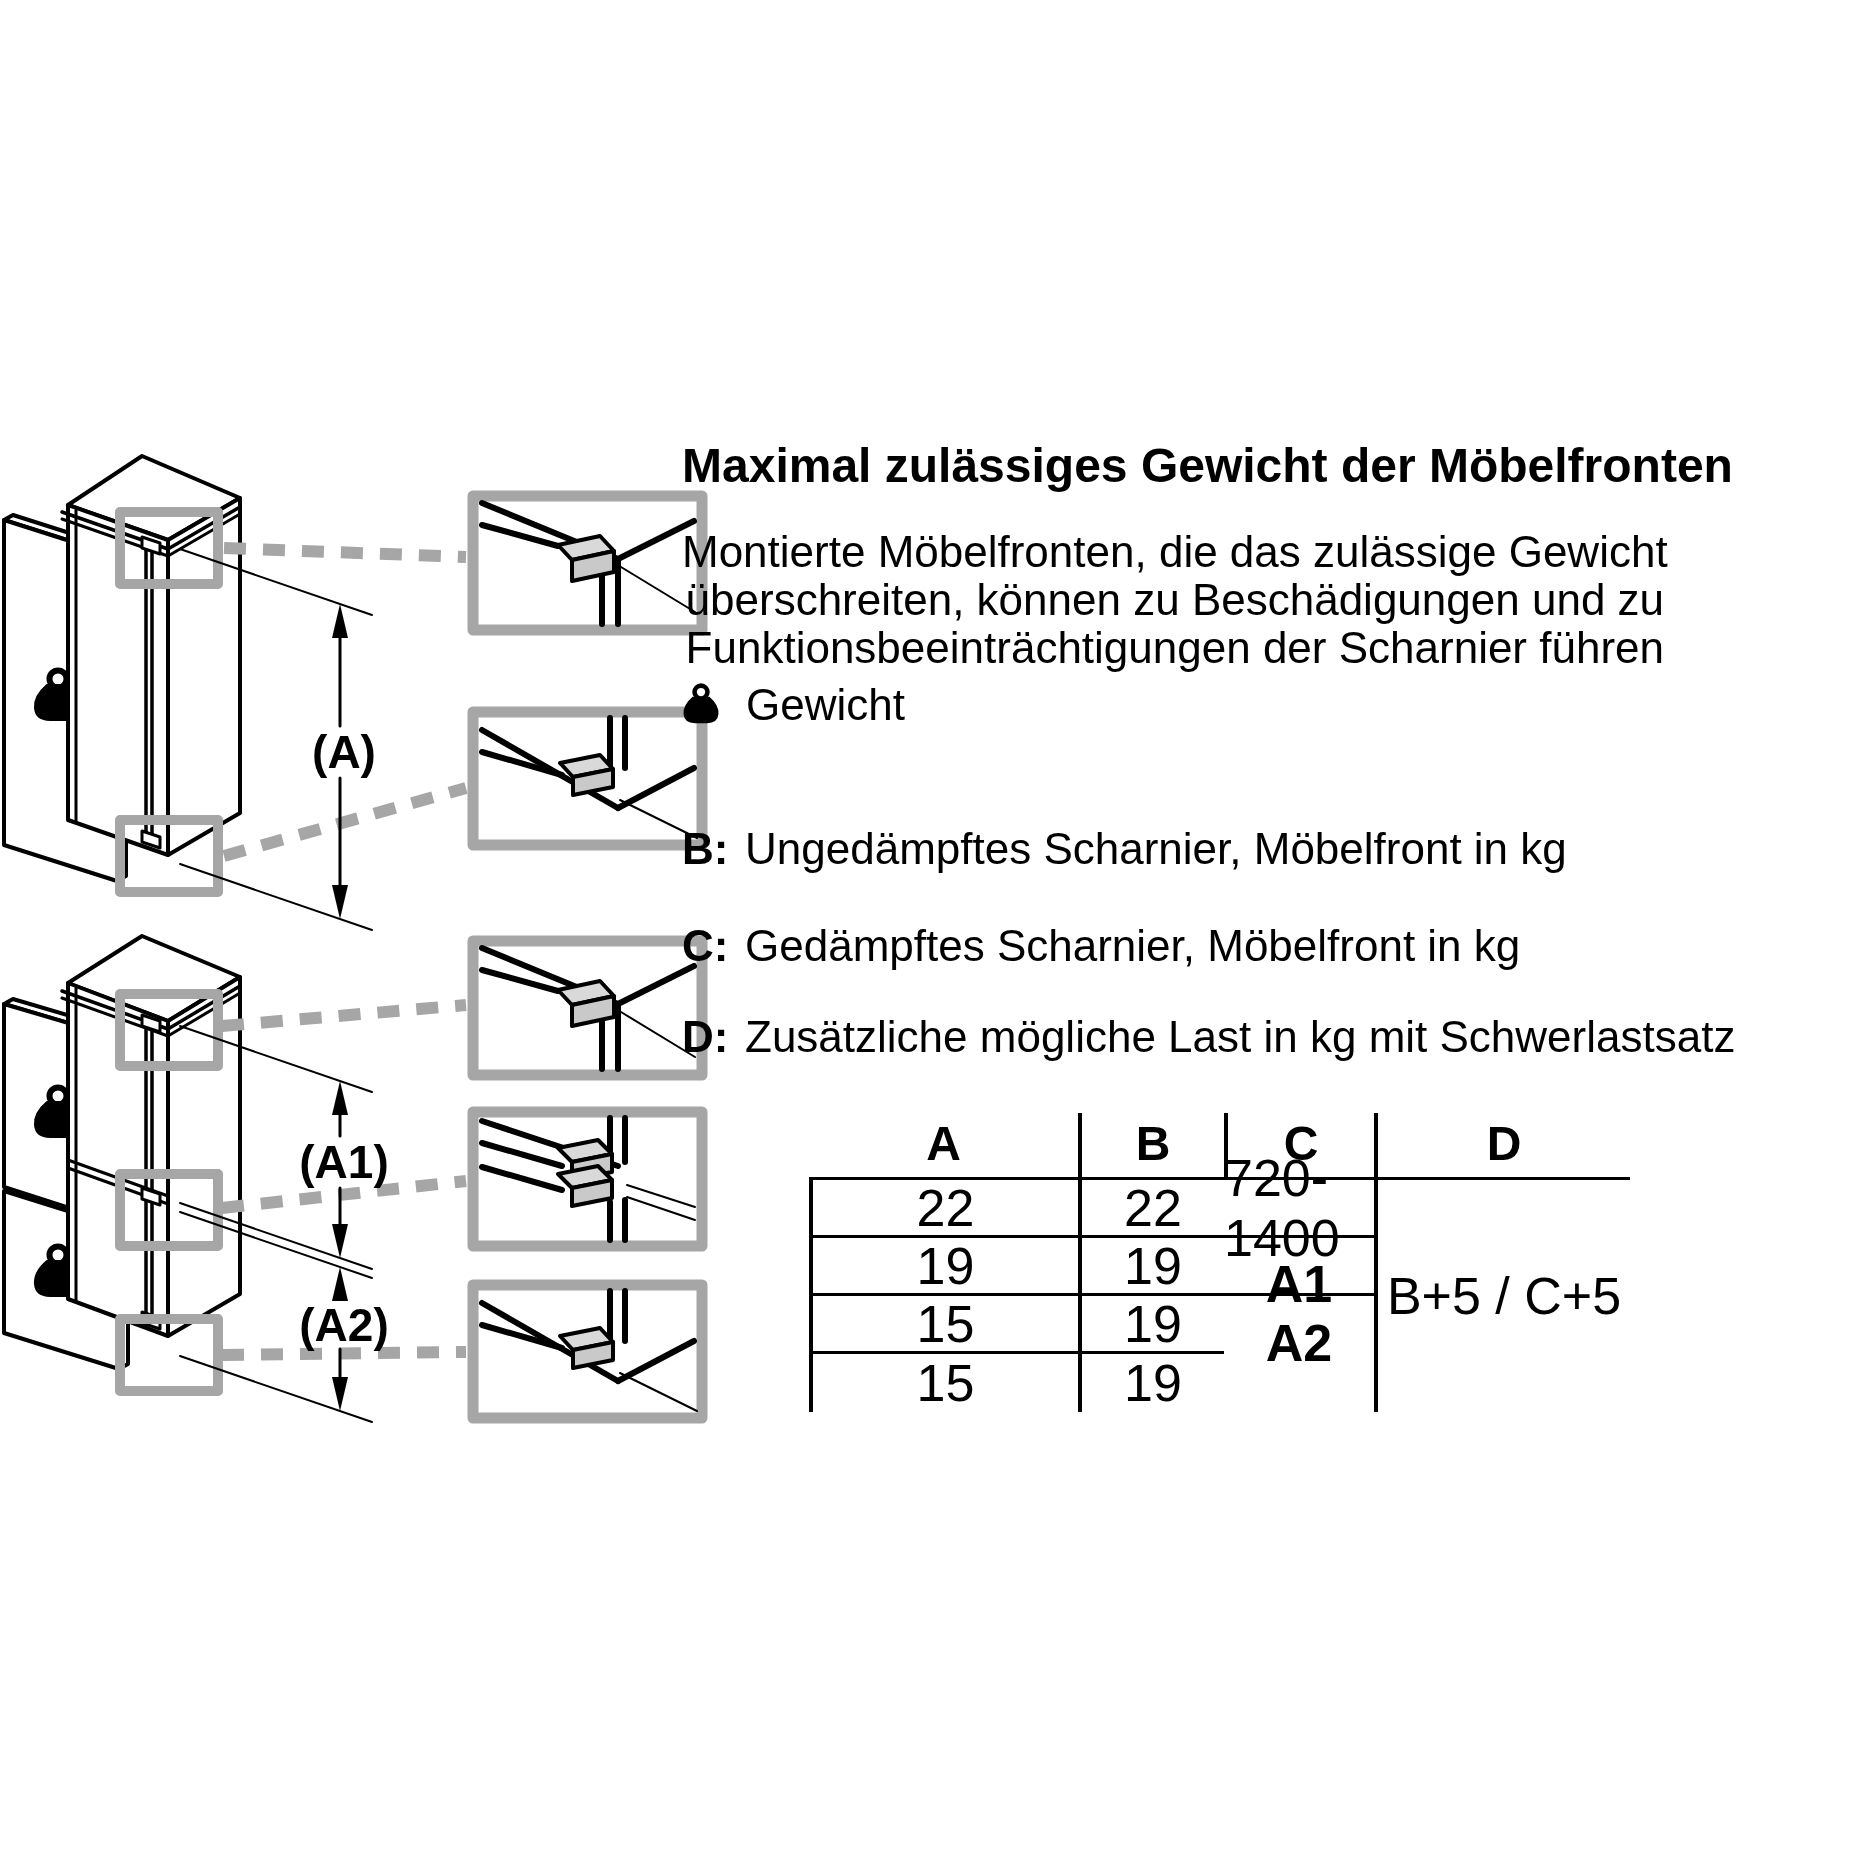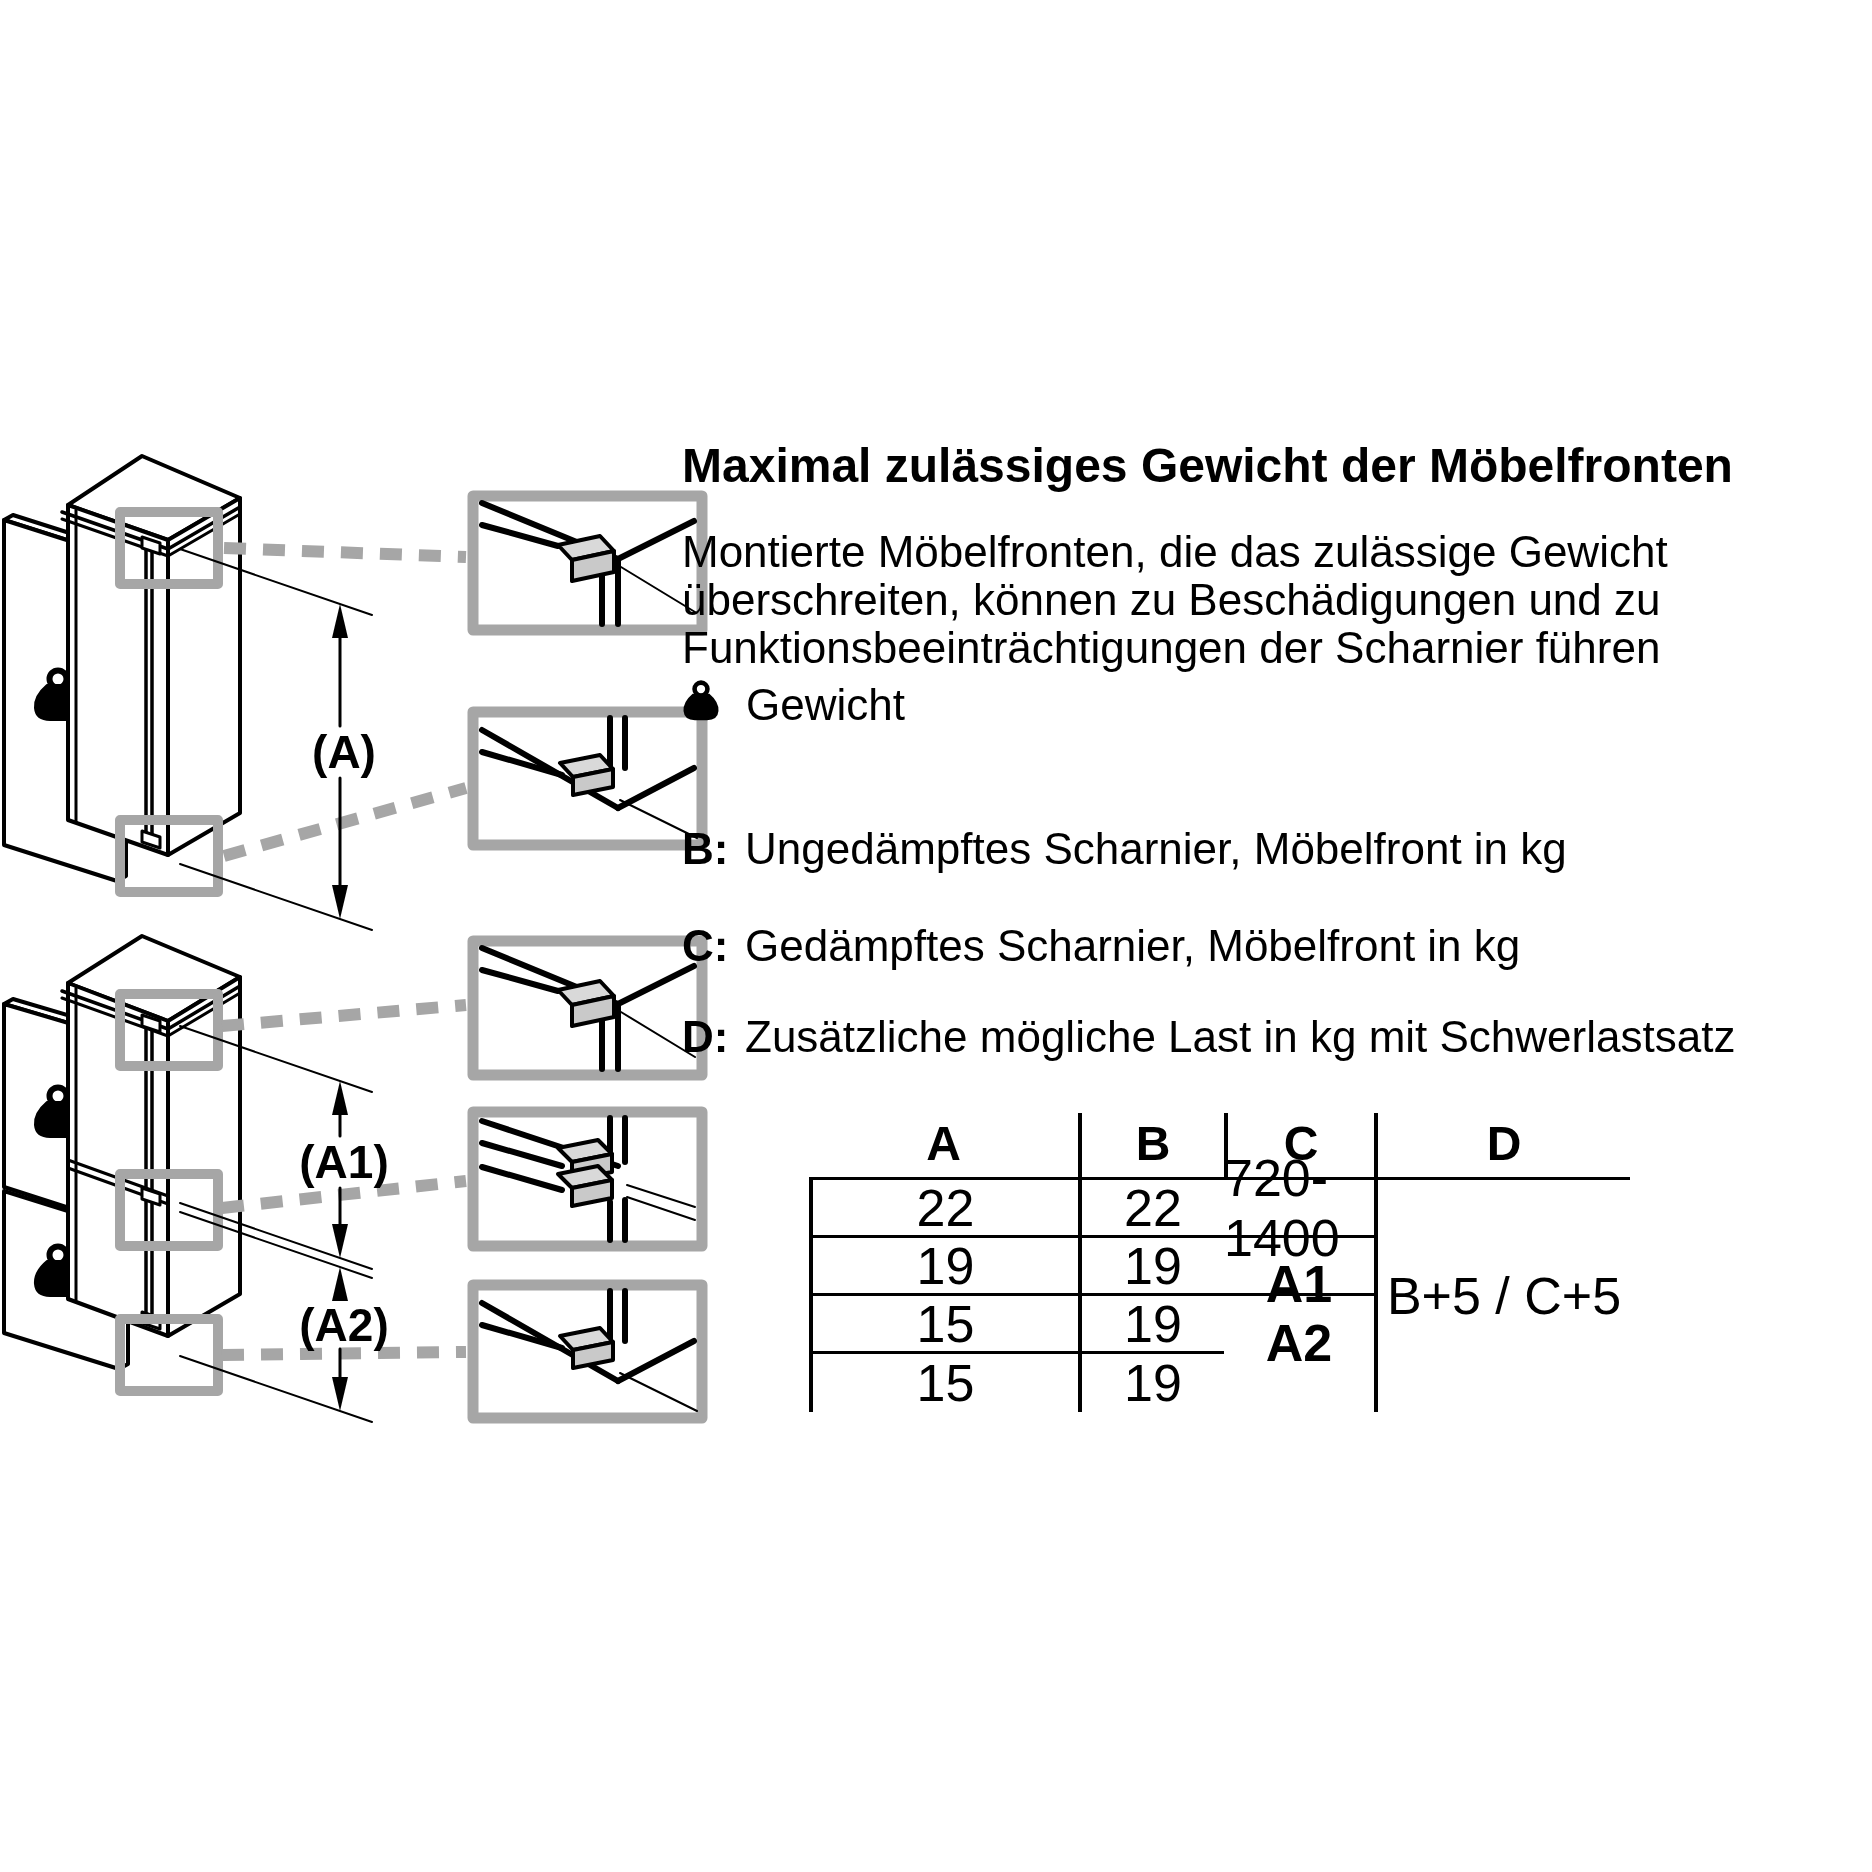--- a/index.html
+++ b/index.html
@@ -1,23 +1,23 @@
 <!DOCTYPE html>
 <html><head>
 <meta charset="utf-8">
 <style>
   html,body{margin:0;padding:0;background:#fff;}
   .canvas{position:relative;width:1872px;height:1872px;background:#ffffff;overflow:hidden;
           font-family:"Liberation Sans", sans-serif;color:#000;}
   .art{position:absolute;left:0;top:0;width:1872px;height:1872px;}
   .page-title{position:absolute;left:682px;top:438px;font-size:48px;font-weight:bold;white-space:nowrap;}
-  .para{position:absolute;left:682px;top:528px;font-size:44px;line-height:48px;white-space:nowrap;}
+  .para{position:absolute;left:682px;top:528px;font-size:44px;line-height:48px;white-space:nowrap;text-align:center;}
   .legend-row{position:absolute;left:682px;font-size:44px;white-space:nowrap;}
   .legend-row .key{display:inline-block;min-width:63px;font-weight:bold;}
-  .legend-weight{position:absolute;left:682px;top:680px;display:flex;align-items:flex-start;font-size:44px;}
+  .legend-weight{position:absolute;left:682px;top:680px;display:flex;align-items:center;font-size:44px;}
   .legend-weight .wicon{margin-right:26px;}
   .tbl{position:absolute;left:809px;top:1113px;display:grid;
        grid-template-columns:269px 146px 150px 256px;
        grid-template-rows:67px 58px 58px 58px 58px;}
   .cell{display:flex;align-items:center;justify-content:center;font-size:52px;}
   .th{font-weight:bold;font-size:48px;align-items:flex-end;padding-bottom:6px;}
   .vl{border-left:4px solid #000;}
   .hb{border-bottom:3px solid #000;}
   .rs{border-bottom:3px solid #000;}
   .bold{font-weight:bold;margin-top:36px;}

